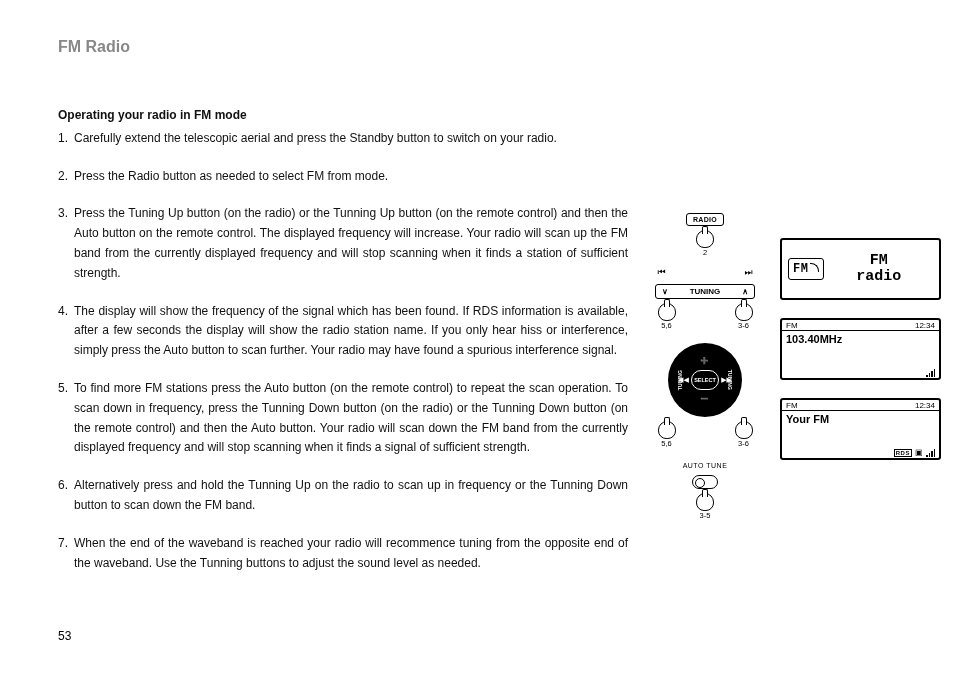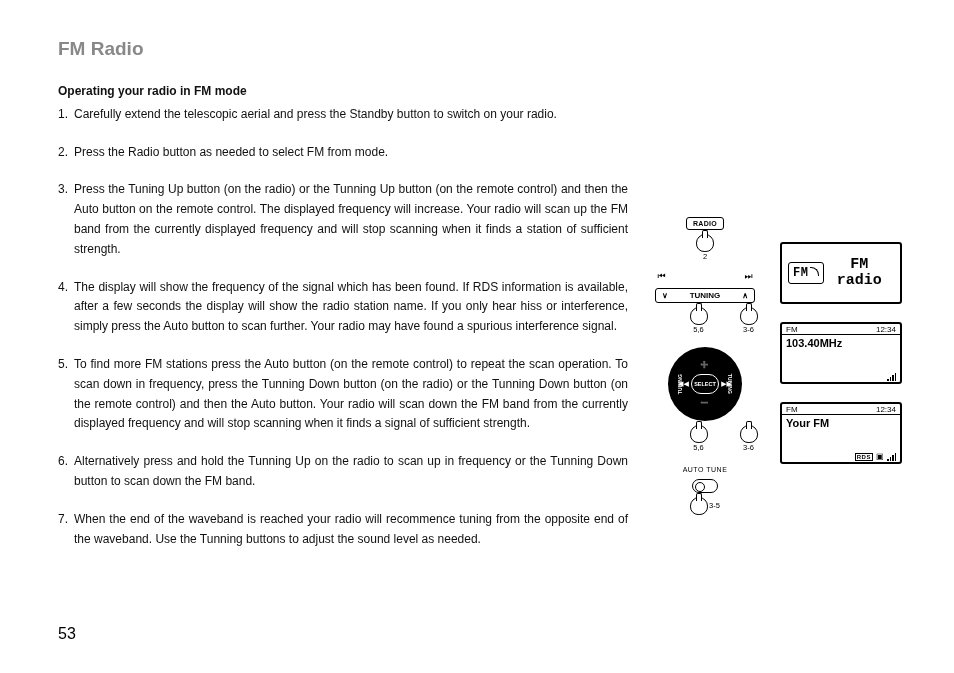--- a/index.html
+++ b/index.html
@@ -6,42 +6,42 @@
   body {
     width: 954px;
     height: 673px;
     background: #fff;
     font-family: Arial, Helvetica, sans-serif;
     color: #000;
     position: relative;
     padding: 38px 30px 20px 58px;
   }
   .page-title {
-    font-size: 19px;
+    font-size: 16px;
     font-weight: bold;
     color: #888;
     margin-bottom: 22px;
   }
   .content-row { display: flex; }
-  .text-col { width: 570px; font-size: 12px; line-height: 1.65; color: #111; }
+  .text-col { width: 570px; font-size: 12px; line-height: 1.65; color: #111; margin-top: 28px; }
   .subheading { font-weight: bold; margin-bottom: 3px; font-size: 12px; }
   .step { display: flex; margin-bottom: 18px; text-align: justify; }
   .step:last-child { margin-bottom: 0; }
   .step-num { width: 16px; flex: 0 0 16px; }
   .step-text { flex: 1; }
   .illus-col {
     flex: 1;
     position: relative;
     padding-left: 20px;
   }
   .page-num {
     position: absolute;
     left: 58px;
     bottom: 30px;
-    font-size: 16px;
+    font-size: 12px;
     text-align: right;
   }
 
   
   .ctrl-stack {
     position: absolute;
     left: 22px;
     top: 135px;
     width: 110px;
     display: flex;
@@ -77,21 +77,21 @@
   .hand-num {
     font-size: 7.5px;
     line-height: 1;
     text-align: center;
   }
   .hand-pair {
     display: flex;
     justify-content: space-between;
     width: 95px;
   }
-  .hand-pair .hand-wrap { display: flex; flex-direction: column; align-items: center; gap: 1px; margin-left: 32px; }
+  .hand-pair .hand-wrap { display: flex; flex-direction: column; align-items: center; gap: 1px; }
 
   .skip-icons {
     display: flex;
     justify-content: space-between;
     width: 95px;
     margin-top: 6px;
     font-size: 9px;
   }
   .tuning-bar {
     width: 100px;
@@ -162,21 +162,21 @@
   .screens {
     position: absolute;
     left: 152px;
     top: 160px;
     width: 145px;
     display: flex;
     flex-direction: column;
     gap: 18px;
   }
   .lcd {
-    width: 122px;
+    width: 161px;
     height: 62px;
     border: 2px solid #000;
     border-radius: 3px;
     background: #fff;
     position: relative;
     font-family: "Arial", sans-serif;
   }
   .lcd.mode { display: flex; align-items: center; padding: 4px 6px; }
   .fm-icon-box {
     border: 1.5px solid #000;
@@ -328,21 +328,21 @@
           <span class="hand-num">5,6</span>
         </div>
         <div class="hand-wrap">
           <span class="hand"></span>
           <span class="hand-num">3-6</span>
         </div>
       </div>
 
       <div class="auto-tune-lbl">AUTO TUNE</div>
       <div class="auto-tune-btn"></div>
-      <div class="hand-wrap" style="display:flex;flex-direction:row;align-items:center;gap:1px">
+      <div class="hand-wrap" style="display:flex;flex-direction:column;align-items:center;gap:1px">
         <span class="hand"></span>
         <span class="hand-num">3-5</span>
       </div>
     </div>
 
     <div class="screens">
       <div class="lcd mode">
         <span class="fm-icon-box">
           <span>FM</span>
             <span class="fm-icon-waves"></span>

